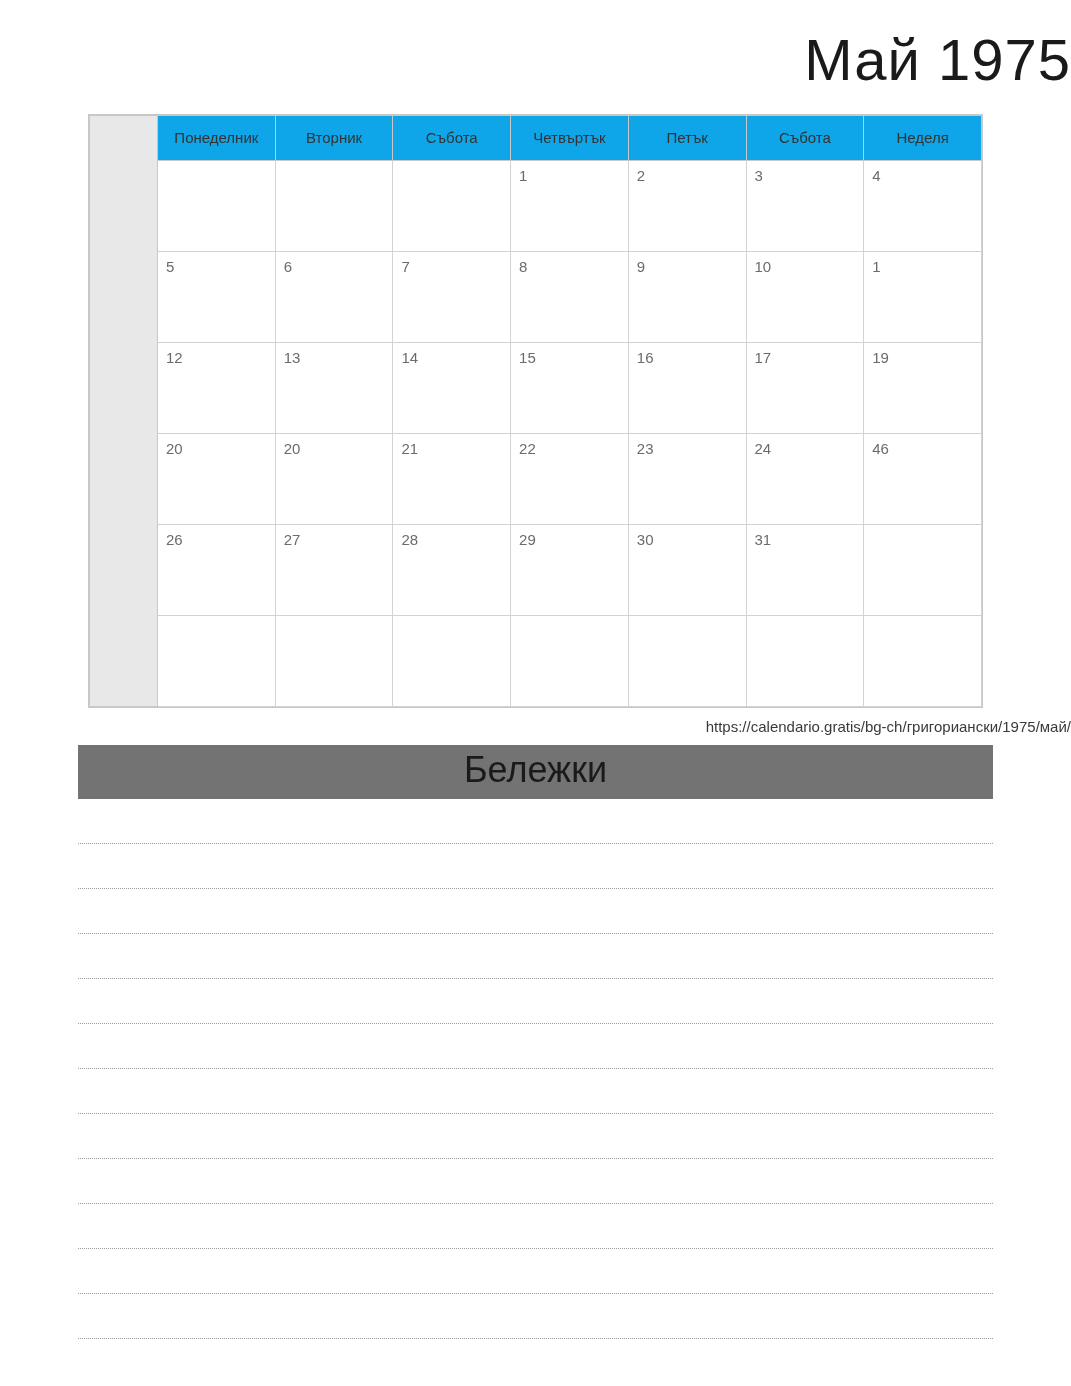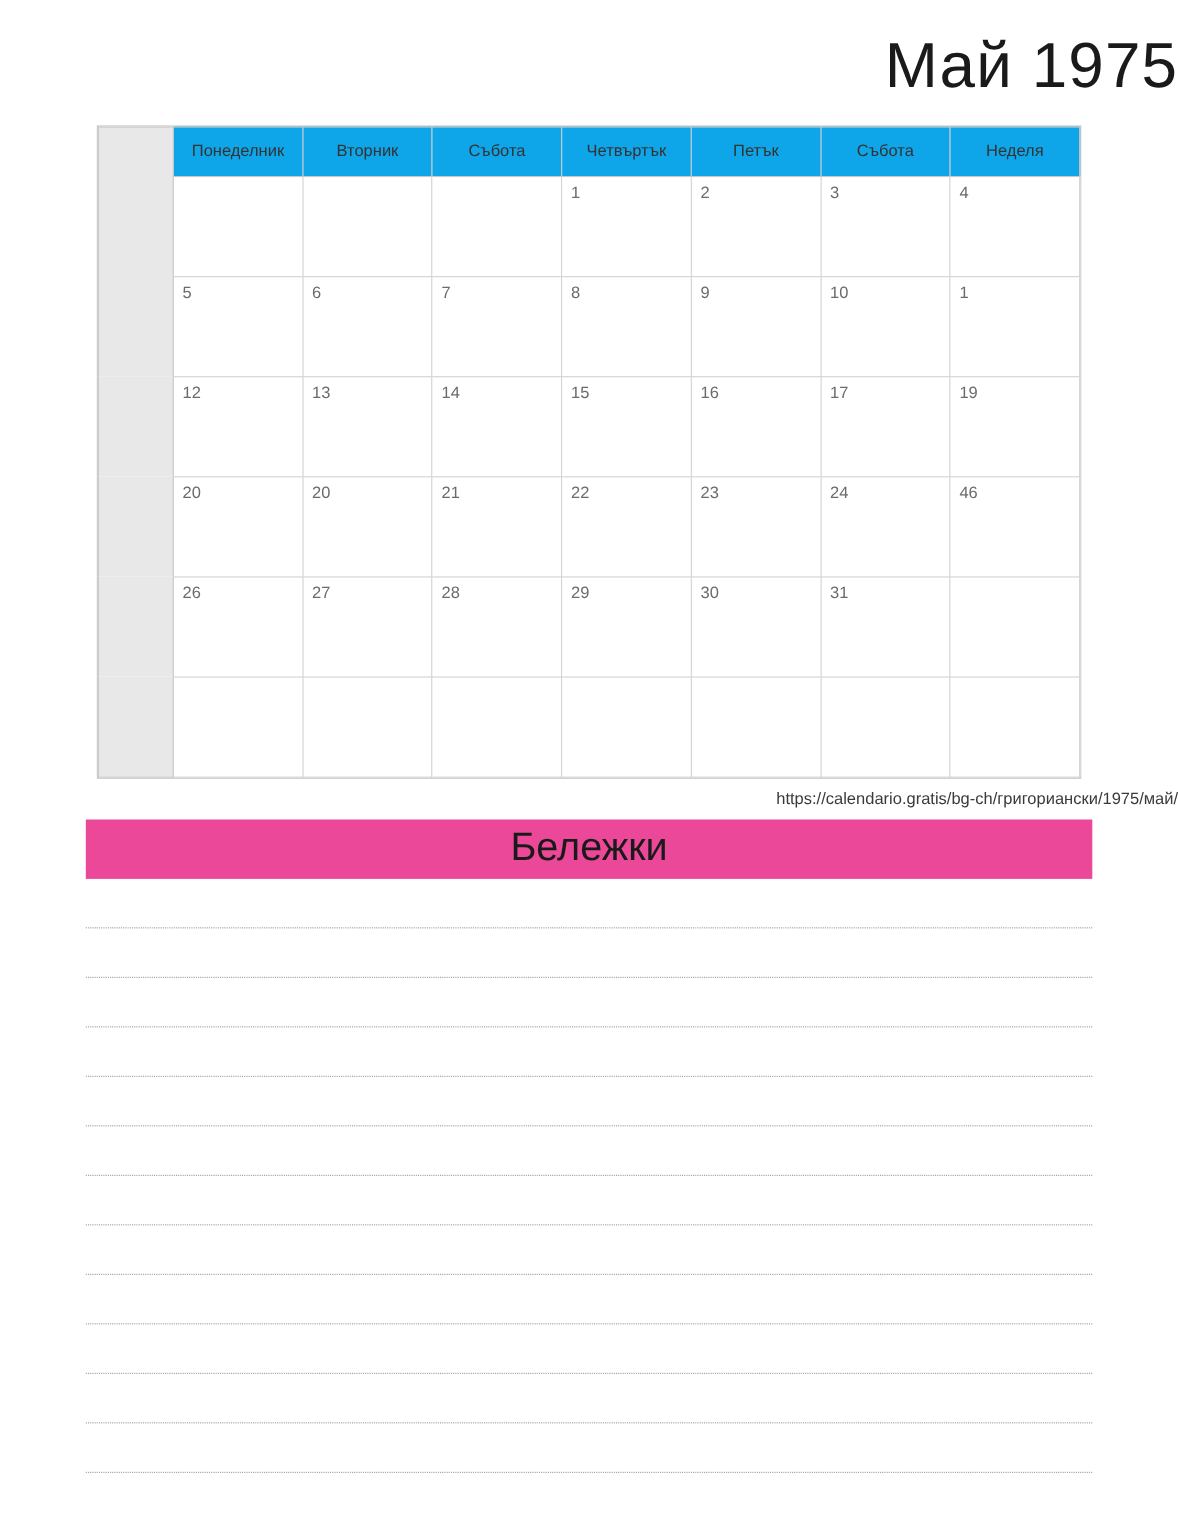--- a/index.html
+++ b/index.html
@@ -94,21 +94,21 @@
     margin: 10px 0 0 88px;
     font-size: 15px;
     color: #3a3a3a;
     font-family: "Liberation Sans", sans-serif;
     text-align: right;
   }
 
   
   .notes-header {
     margin: 10px 78px 0 78px;
-    background: #ec4899;
+    background: #737373;
     text-align: center;
     font-size: 36px;
     color: #1a1a1a;
     padding: 4px 0 8px 0;
     font-family: "Liberation Sans", sans-serif;
   }
   .notes-lines {
     margin: 0 78px 0 78px;
   }
   .note-line {

